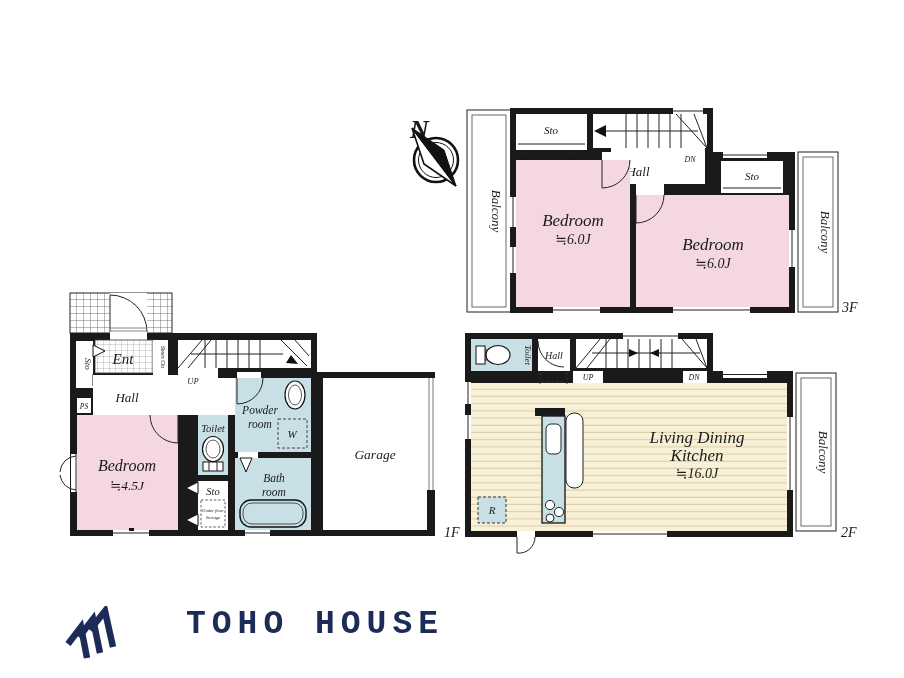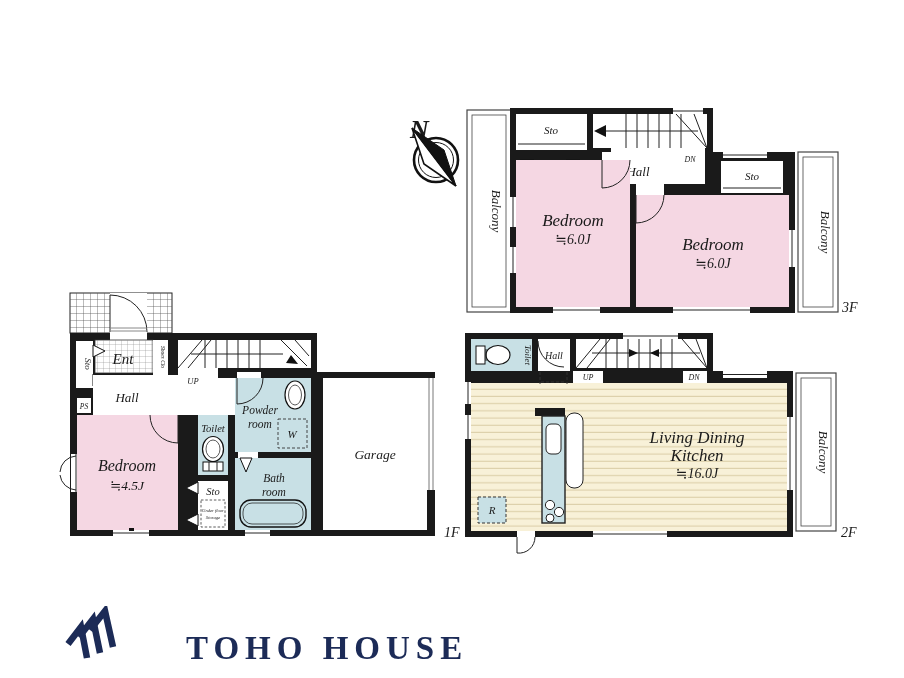--- a/index.html
+++ b/index.html
@@ -3,22 +3,22 @@
 <meta charset="utf-8">
 <style>
   html,body{margin:0;padding:0;background:#ffffff;}
   .canvas{position:relative;width:904px;height:678px;background:#ffffff;overflow:hidden;
           font-family:"Liberation Serif","DejaVu Serif",serif;}
   .plan{position:absolute;}
   text{fill:#1a1a1a;}
   .lbl{font-family:"Liberation Serif","DejaVu Serif",serif;font-style:italic;}
   .thin{stroke:#222;stroke-width:1;fill:none;}
   .brand-text{position:absolute;left:186px;top:606px;
-      font-family:Liberation Serif, serif;
-      font-weight:bold;font-size:33px;letter-spacing:6px;margin-top:24px;}
+      font-family:Liberation Mono, monospace;
+      font-weight:bold;font-size:33px;letter-spacing:6px;}
 </style>
 </head>
 <body>
 
 <div class="canvas">
 
   <svg class="plan" style="left:396px;top:104px" width="76" height="92" viewBox="0 0 76 92">
     <text x="14" y="34" font-size="26" font-weight="bold" class="lbl">N</text>
     <g>
       <circle cx="40" cy="56" r="22" fill="none" stroke="#111" stroke-width="2.6"></circle>

